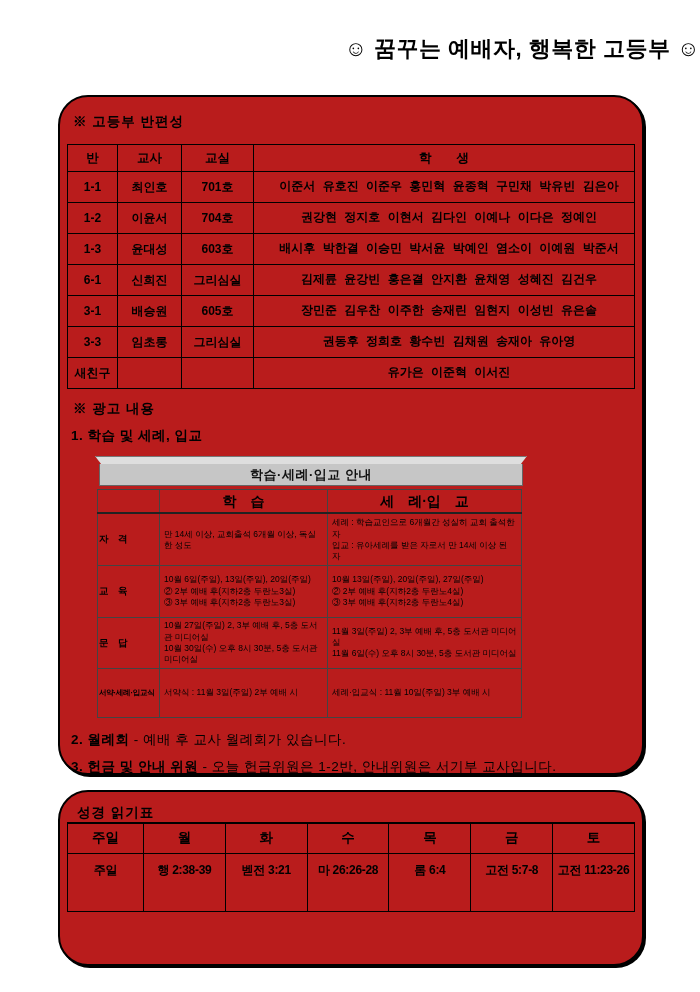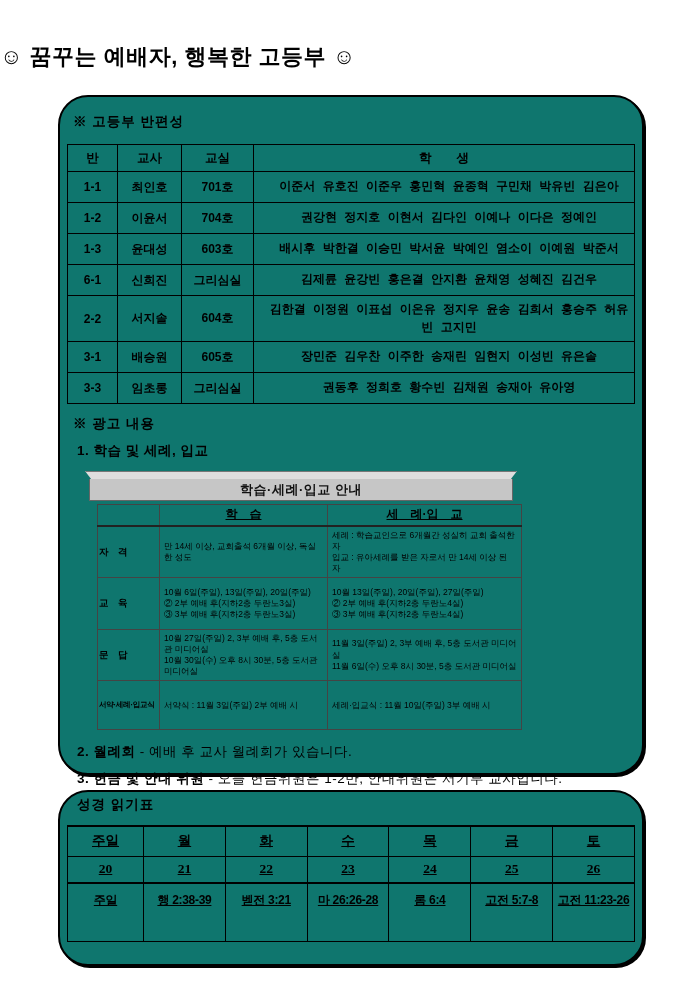--- a/index.html
+++ b/index.html
@@ -1,60 +1,60 @@
 <!DOCTYPE html>
 <html><head>
 <meta charset="utf-8">
 <style>
   * { margin:0; padding:0; box-sizing:border-box; }
   body { background:#ffffff; font-family:"Liberation Sans", sans-serif; color:#000; }
   .page { position:relative; width:700px; height:992px; background:#fff; overflow:hidden; }
 
-  .page-title { position:absolute; top:42px; left:0; width:100%; text-align:left;
+  .page-title { position:absolute; top:34px; left:0; width:100%; text-align:right;
     font-size:22px; font-weight:bold; letter-spacing:0.5px; }
 
   .round-box { position:absolute; border:2.5px solid #000; border-radius:30px;
-    box-shadow:2px 2px 0 #000; background:#0f766e; }
+    box-shadow:2px 2px 0 #000; background:#b91c1c; }
   .box1 { left:58px; top:95px; width:586px; height:680px; padding:16px 7px 0 7px; }
-  .box2 { left:58px; top:790px; width:586px; height:176px; padding:4px 7px 0 7px; }
+  .box2 { left:58px; top:790px; width:586px; height:176px; padding:12px 7px 0 7px; }
 
   .sec-heading { font-size:13.5px; font-weight:bold; margin-left:6px; letter-spacing:1px; }
 
   
   table.roster { width:100%; border-collapse:collapse; margin-top:13px; table-layout:fixed; }
   table.roster th, table.roster td { border:1.6px solid #000; font-size:12px; font-weight:600;
     text-align:center; vertical-align:middle; padding:2px 3px; }
   table.roster th { font-size:12.5px; font-weight:700; height:27px; }
   table.roster td.students { text-align:center; padding-left:13px; line-height:1.45; word-spacing:4px; }
   table.roster tr.r { height:31px; }
   table.roster tr.tall { height:46px; }
 
   
   .ann-heading { margin-top:11px; }
-  .ann-item { font-size:13.5px; margin-top:9px; margin-left:10px; letter-spacing:0.5px; }
+  .ann-item { font-size:13.5px; margin-top:9px; margin-left:4px; letter-spacing:0.5px; }
   .ann-item b { font-weight:bold; }
 
-  .banner-wrap { margin-top:11px; margin-left:22px; width:424px; }
+  .banner-wrap { margin-top:11px; margin-left:32px; width:424px; }
   .banner-lid { width:432px; margin-left:-4px; height:8px; background:#dedede;
     clip-path:polygon(0 0,100% 0,98.6% 100%,1.4% 100%); border-top:1px solid #777; }
   .banner-band { height:22px; background:#c6c6c6; border:1px solid #666; border-top:none;
     text-align:center; font-size:13px; font-weight:bold; line-height:21px; color:#111; letter-spacing:0.5px; }
 
   table.info { width:424px; margin-left:30px; border-collapse:collapse; margin-top:3px; table-layout:fixed; }
   table.info th, table.info td { border:1px solid #444; font-size:8.5px; line-height:1.32;
     padding:2px 4px; vertical-align:middle; }
-  table.info tr.ihead th { height:20px; text-align:center; font-size:12px; font-weight:bold;
-    border-bottom:2.5px solid #222;text-decoration:underline; }
+  table.info tr.ihead th { height:20px; text-align:center; font-size:14px; font-weight:bold;
+    border-bottom:2.5px solid #222; }
   table.info td.lbl { text-align:left; font-weight:bold; font-size:9.5px; padding:19px 1px; }
   table.info td.lbl.small { font-size:7.6px; letter-spacing:-0.3px;margin-left:16px; }
   col.c-lbl { width:62px; } col.c-study { width:168px; } col.c-bap { width:194px; }
 
   
   .bible-title { font-size:13.5px; font-weight:bold; margin-left:10px; letter-spacing:1px; }
-  table.bible { width:100%; border-collapse:collapse; margin-top:11px; table-layout:fixed;text-decoration:underline; }
+  table.bible { width:100%; border-collapse:collapse; table-layout:fixed; }
   table.bible th, table.bible td { border:1px solid #000; text-align:center; }
   table.bible th { font-size:13.5px; font-weight:bold; height:30px; border-top:2.2px solid #000; }
   table.bible tr.dates td { font-family:"Liberation Serif", serif; font-size:13.5px; font-weight:600;
     height:27px; border-bottom:2.2px solid #000; }
   table.bible tr.readings td { height:58px; vertical-align:top; padding-top:8px; font-size:12px;
     font-weight:600; letter-spacing:-0.3px; }
 </style>
 </head>
 <body>
 
@@ -97,37 +97,37 @@
         <td>윤대성</td>
         <td>603호</td>
         <td class="students">배시후 박한결 이승민 박서윤 박예인 염소이 이예원 박준서</td>
       </tr>
       <tr class="r">
         <td>6-1</td>
         <td>신희진</td>
         <td>그리심실</td>
         <td class="students">김제륜 윤강빈 홍은결 안지환 윤채영 성혜진 김건우</td>
       </tr>
-      <tr class="tall">
-        <td>2-2</td>
-        <td>서지솔</td>
-        <td>604호</td>
-        <td class="students">김한결 이정원 이표섭 이온유 정지우 윤송 김희서 홍승주 허유빈 고지민</td>
-      </tr>
       <tr class="r">
         <td>3-1</td>
         <td>배승원</td>
         <td>605호</td>
         <td class="students">장민준 김우찬 이주한 송재린 임현지 이성빈 유은솔</td>
       </tr>
       <tr class="r">
         <td>3-3</td>
         <td>임초롱</td>
         <td>그리심실</td>
         <td class="students">권동후 정희호 황수빈 김채원 송재아 유아영</td>
+      </tr>
+      <tr class="r">
+        <td>새친구</td>
+        <td></td>
+        <td></td>
+        <td class="students">유가은 이준혁 이서진</td>
       </tr>
     </tbody>
       </table>
 
     <div class="sec-heading ann-heading">※ 광고 내용</div>
     <div class="ann-item"><b>1. 학습 및 세례, 입교</b></div>
 
     <div class="banner-wrap">
       <div class="banner-lid"></div>
       <div class="banner-band">학습·세례·입교 안내</div>
@@ -218,29 +218,20 @@
       <tbody>
           <tr>
         <th>주일</th>
         <th>월</th>
         <th>화</th>
         <th>수</th>
         <th>목</th>
         <th>금</th>
         <th>토</th>
       </tr>
-      <tr class="dates">
-        <td>20</td>
-        <td>21</td>
-        <td>22</td>
-        <td>23</td>
-        <td>24</td>
-        <td>25</td>
-        <td>26</td>
-      </tr>
       <tr class="readings">
         <td>주일</td>
         <td>행 2:38-39</td>
         <td>벧전 3:21</td>
         <td>마 26:26-28</td>
         <td>롬 6:4</td>
         <td>고전 5:7-8</td>
         <td>고전 11:23-26</td>
       </tr>
     </tbody>

